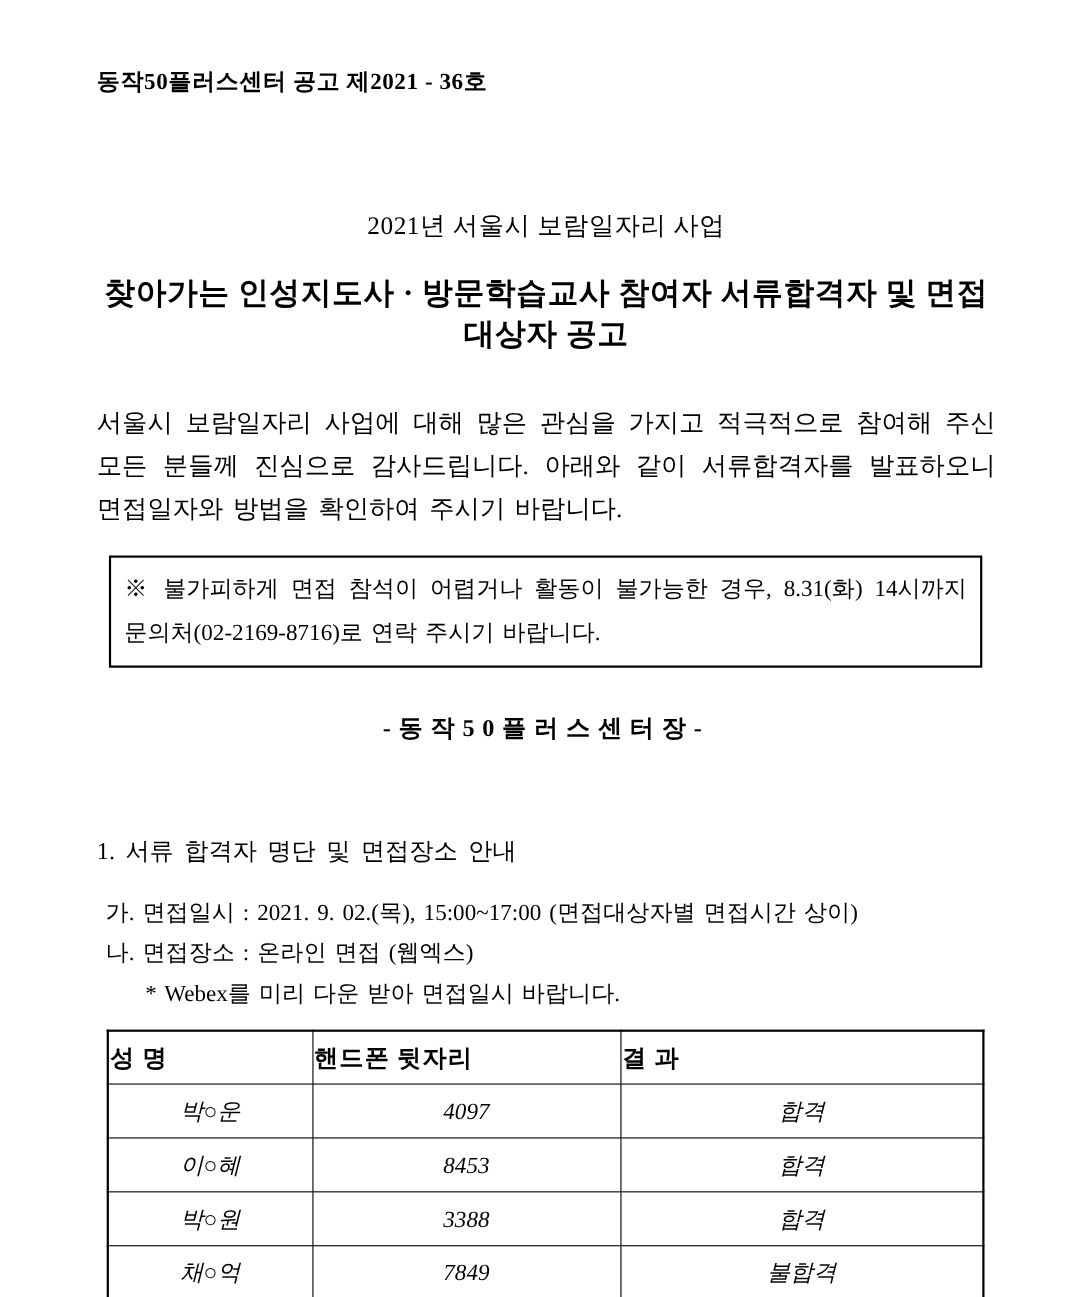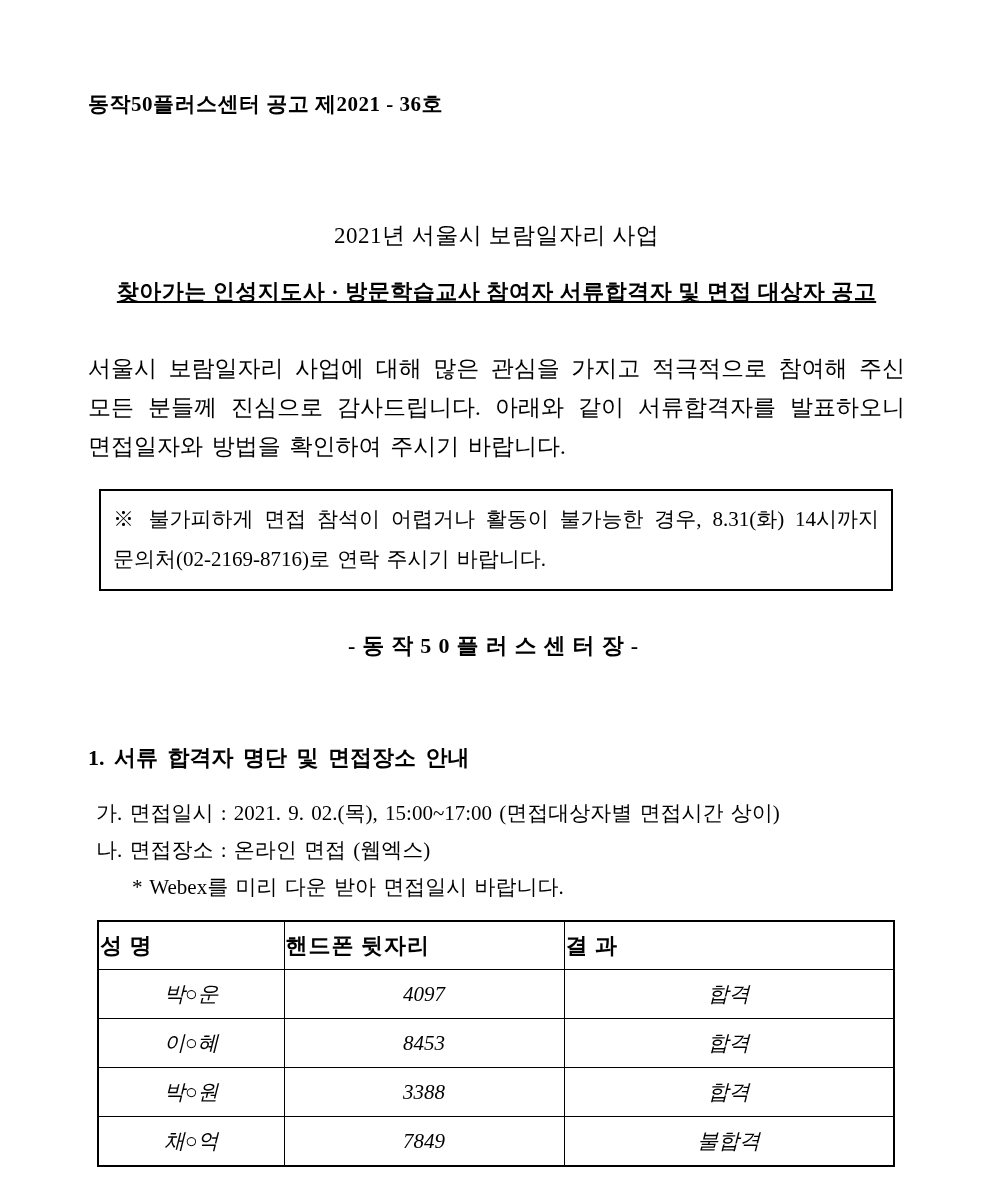--- a/index.html
+++ b/index.html
@@ -12,42 +12,41 @@
     width: 991px;
     height: 1179px;
     font-family: "Liberation Serif", "DejaVu Serif", serif;
     -webkit-font-smoothing: antialiased;
     overflow: hidden;
   }
   .page {
     box-sizing: border-box;
     width: 991px;
     height: 1179px;
-    padding: 90px 86px 0 88px;
+    padding: 60px 86px 0 88px;
   }
   .doc-number {
     font-size: 21px;
     font-weight: bold;
     letter-spacing: 0.5px;
   }
   .title-block {
     margin-top: 102px;
     text-align: center;
   }
   .title-line1 {
     font-size: 23px;
     font-weight: normal;
     letter-spacing: 0.5px;
   }
   .title-line2 {
     margin-top: 26px;
-    font-size: 22px;
+    font-size: 28px;
     font-weight: bold;
     letter-spacing: 0.5px;
-    text-decoration: underline;
   }
   .intro {
     margin-top: 42px;
     font-size: 23px;
     line-height: 39px;
     text-align: justify;
     word-break: keep-all;
     word-spacing: 3px;
   }
   .notice-box {
@@ -64,21 +63,21 @@
   .signature {
     margin-top: 40px;
     text-align: center;
     font-size: 22px;
     font-weight: 600;
     letter-spacing: 0.32em;
   }
   .section-heading {
     margin-top: 82px;
     font-size: 22px;
-    font-weight: bold;
+    font-weight: normal;
     word-spacing: 4px;
   }
   .sub-items {
     margin-top: 22px;
     padding-left: 8px;
     font-size: 21px;
   }
   .sub-item {
     line-height: 37px;
     word-spacing: 2px;

